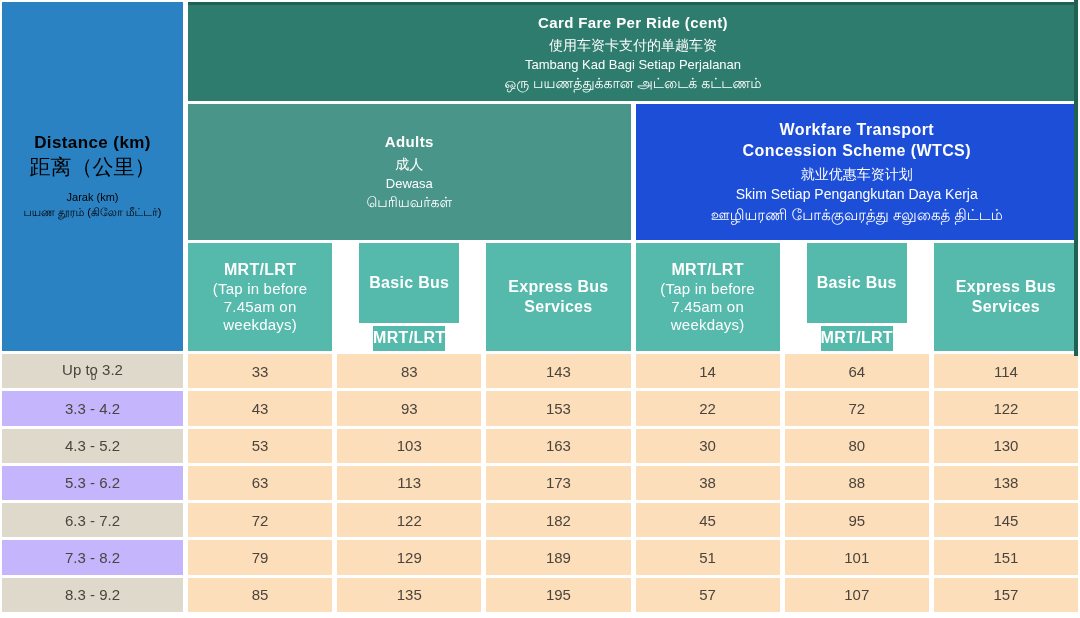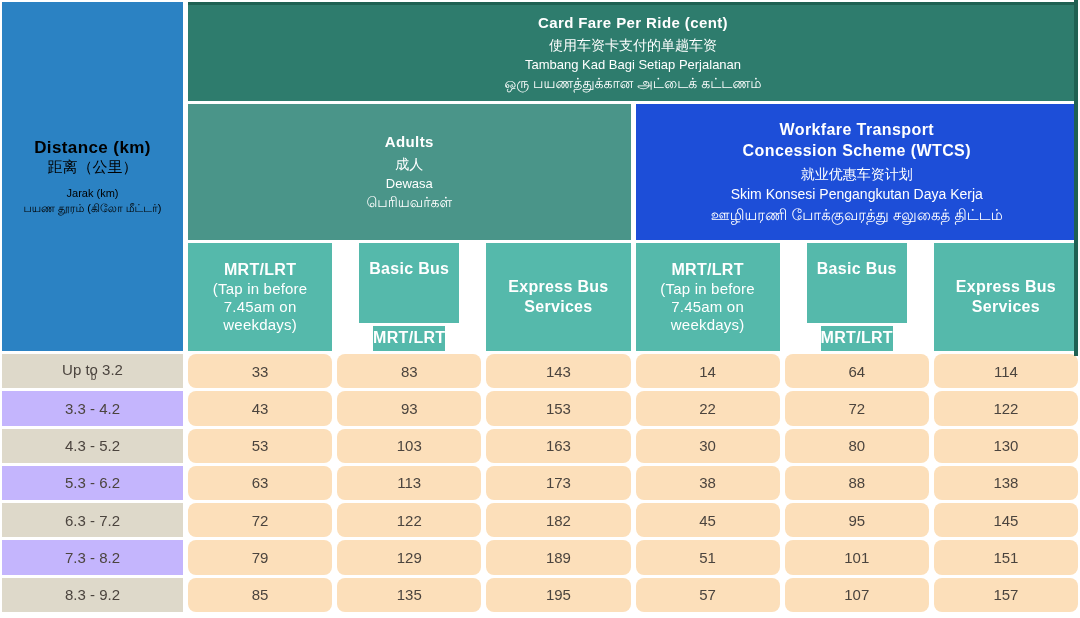--- a/index.html
+++ b/index.html
@@ -26,39 +26,39 @@
   }
   
   .blue-cell   { grid-row:1 / 4; grid-column:1; background:#2b82c3; color:#000000; }
   .fare-cell   { grid-row:1; grid-column:2 / 8; background:#2e7c6d; color:#fff; border-top:3px solid #1f6153; }
   .adults-cell { grid-row:2; grid-column:2 / 5; background:#4a9589; color:#fff; }
   .wtcs-cell   { grid-row:2; grid-column:5 / 8; background:#1d4ed8; color:#fff; }
   .colhead     { background:#55b9ab; color:#fff; padding:0 4px; }
   .c2{grid-row:3;grid-column:2} .c3{grid-row:3;grid-column:3} .c4{grid-row:3;grid-column:4}
   .c5{grid-row:3;grid-column:5} .c6{grid-row:3;grid-column:6} .c7{grid-row:3;grid-column:7}
   .split { background:transparent; padding:0; display:flex; flex-direction:column; gap:3px; }
-  .split .top    { flex:1.9; background:#55b9ab; display:flex; justify-content:center; padding:16px 10px; }
+  .split .top    { flex:1.9; background:#55b9ab; display:flex; align-items:center; justify-content:center; padding:16px 10px; }
   .split .bottom { flex:1;   background:#55b9ab; display:flex; align-items:center; justify-content:center; }
   
   .t-bold  { font-weight:bold; font-size:15px; letter-spacing:.4px; line-height:1.25; }
   .t-bold-lg { font-weight:bold; font-size:16px; letter-spacing:.4px; line-height:1.3; }
   .t-zh    { font-size:14px; margin-top:4px; line-height:1.2; }
   .t-ms    { font-size:13px; margin-top:3px; line-height:1.2; }
   .t-ta    { font-size:14px; margin-top:3px; line-height:1.2; }
   .dist-1  { font-weight:bold; font-size:17px; letter-spacing:.4px; }
-  .dist-2  { font-size:15px; }
+  .dist-2  { font-size:21px; }
   .dist-3  { font-size:11px; margin-top:10px; }
   .dist-4  { font-size:11px; margin-top:3px; }
   .ch-bold { font-weight:bold; font-size:16px; letter-spacing:.3px; line-height:1.25; }
   .ch-note { font-size:15px; line-height:1.2; letter-spacing:.2px; }
   
   .data-cell { font-size:15px; color:#4b443e; }
   .row-beige { background:#ded9ca; }
   .row-pink  { background:#c4b5fd; }
-  .cell-peach{ background:#fcdfba;border-radius:8px; }
+  .cell-peach{ background:#fcdfba; }
   .data-cell sup { font-size:10px; margin:-7px 0 0 2px; }
   
   .strip-right { position:absolute; top:0; right:2px; width:4px; height:356px; background:#1f6153; }
 </style>
 </head>
 <body>
 
 <div class="canvas">
   <div class="grid" id="fare-grid">
 
@@ -80,21 +80,21 @@
       <span class="t-bold">Adults</span>
       <span class="t-zh">成人</span>
       <span class="t-ms">Dewasa</span>
       <span class="t-ta">பெரியவர்கள்</span>
     </div>
 
     <div class="cell wtcs-cell">
       <span class="t-bold-lg">Workfare Transport</span>
       <span class="t-bold-lg">Concession Scheme (WTCS)</span>
       <span class="t-zh">就业优惠车资计划</span>
-      <span class="t-ms" style="font-size:14px">Skim Konsesi Pengangkutan Daya Kerja</span>
+      <span class="t-ms" style="font-size:14px">Skim Setiap Pengangkutan Daya Kerja</span>
       <span class="t-ta" style="font-size:15px">ஊழியரணி போக்குவரத்து சலுகைத் திட்டம்</span>
     </div>
 
     <div class="cell colhead c2">
       <span class="ch-bold">MRT/LRT</span>
       <span class="ch-note">(Tap in before 7.45am on weekdays)</span>
     </div>
     <div class="cell colhead split c3">
       <div class="top">
           <span class="ch-bold">Basic Bus</span>

